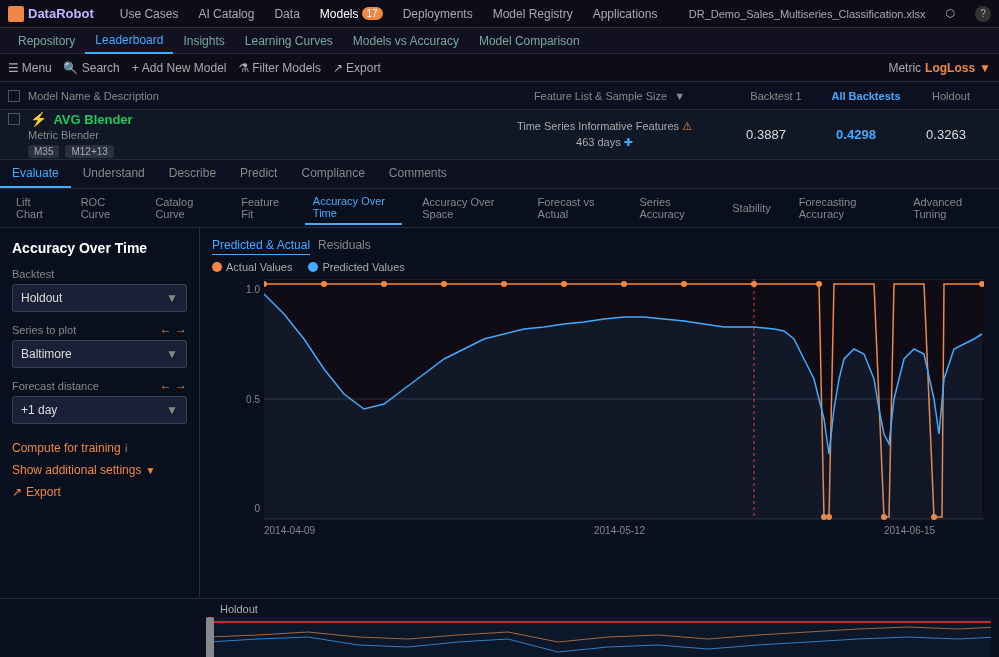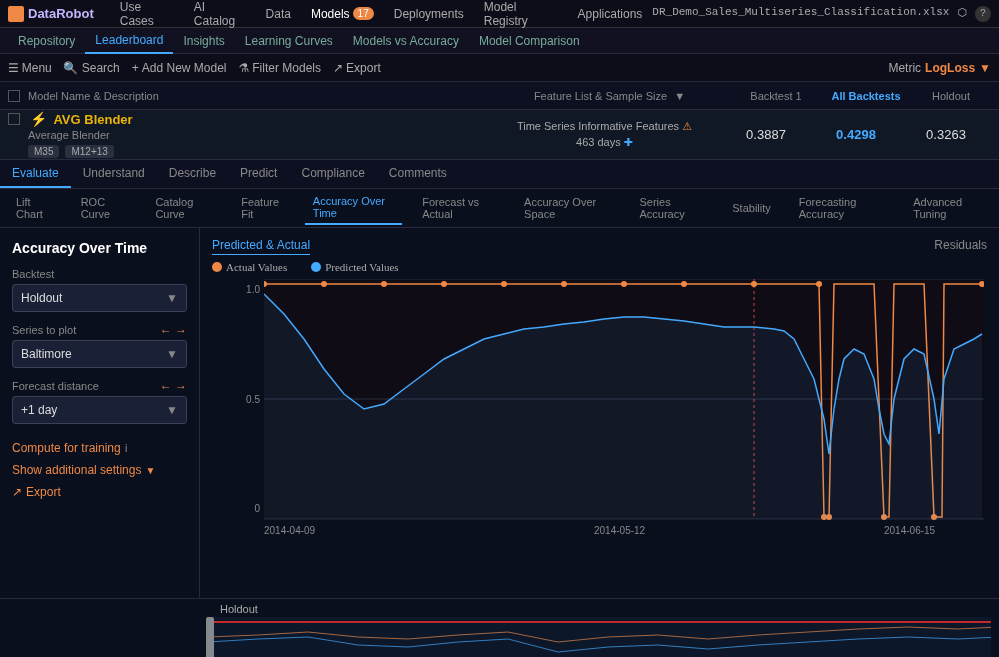--- a/index.html
+++ b/index.html
@@ -5,21 +5,21 @@
     * { box-sizing: border-box; margin: 0; padding: 0; }
     body { background: #1a1a2e; color: #ccc; font-family: Arial, sans-serif; font-size: 12px; width: 999px; height: 657px; overflow: hidden; }
     
     
     .top-nav { background: #0d0d1a; display: flex; align-items: center; padding: 0 8px; height: 28px; border-bottom: 1px solid #333; }
     .logo { color: #e84; font-weight: bold; font-size: 13px; margin-right: 16px; display: flex; align-items: center; gap: 4px; }
     .logo-icon { width: 18px; height: 18px; background: #e84; border-radius: 2px; display: inline-block; }
     .nav-item { color: #aaa; padding: 0 10px; cursor: pointer; font-size: 12px; height: 28px; display: flex; align-items: center; }
     .nav-item.active { color: #fff; text-align: right; }
     .nav-badge { background: #e84; color: #fff; border-radius: 8px; padding: 1px 5px; font-size: 10px; margin-left: 3px; }
-    .nav-right { margin-left: auto; display: flex; align-items: flex-start; gap: 8px; color: #aaa; font-size: 11px; font-family: Liberation Mono, monospace; }
+    .nav-right { margin-left: auto; display: flex; align-items: center; gap: 20px; color: #aaa; font-size: 11px; }
     .filename { color: #aaa; font-size: 11px; }
     .share-icon { cursor: pointer; color: #aaa; }
     .help-icon { cursor: pointer; color: #aaa; background: #333; border-radius: 50%; width: 16px; height: 16px; display: flex; align-items: center; justify-content: center; font-size: 10px; }
 
     
     .sub-nav { background: #111122; display: flex; align-items: center; padding: 0 8px; height: 26px; border-bottom: 1px solid #2a2a3e; }
     .sub-nav-item { color: #7a9; padding: 0 10px; cursor: pointer; font-size: 12px; height: 26px; display: flex; align-items: center; }
     .sub-nav-item.active { color: #4af; border-bottom: 2px solid #4af; }
 
     
@@ -35,21 +35,21 @@
     .col-backtest1 { flex: 0 0 90px; text-align: center; }
     .col-allbacktests { flex: 0 0 90px; text-align: center; color: #4af; font-weight: bold; }
     .col-holdout { flex: 0 0 80px; text-align: center; }
     .checkbox { width: 12px; height: 12px; border: 1px solid #555; display: inline-block; margin-right: 4px; }
 
     
     .model-row { background: #111825; display: flex; align-items: center; padding: 0 8px; min-height: 50px; border-bottom: 1px solid #2a2a3e; }
     .model-info { flex: 0 0 480px; }
     .model-title { display: flex; align-items: center; gap: 6px; margin-bottom: 2px; }
     .model-icon { color: #e84; font-size: 14px; }
-    .model-name { color: #eab308; font-size: 13px; font-weight: bold; }
+    .model-name { color: #22c55e; font-size: 13px; font-weight: bold; }
     .model-subtitle { color: #888; font-size: 11px; margin-left: 20px; }
     .model-tags { display: flex; gap: 6px; margin-top: 4px; margin-left: 20px; }
     .tag { background: #2a3040; color: #aaa; padding: 1px 6px; border-radius: 3px; font-size: 10px; }
     .model-feat { flex: 1; display: flex; align-items: center; justify-content: center; gap: 4px; }
     .feat-text { color: #aaa; font-size: 11px; text-align: center; line-height: 1.4; }
     .score { flex: 0 0 90px; text-align: center; color: #ddd; font-size: 13px; }
     .score.highlighted { color: #4af; font-weight: bold; }
 
     
     .tabs { background: #0d1020; display: flex; align-items: center; padding: 0 0; border-bottom: 1px solid #2a2a3e; }
@@ -67,24 +67,24 @@
     .field-label { color: #888; font-size: 11px; margin-bottom: 4px; margin-top: 10px; display: flex; align-items: flex-end; justify-content: space-between; }
     .arrows { color: #e84; font-size: 12px; cursor: pointer; }
     .select-box { background: #1a2035; border: 1px solid #3a4055; color: #ddd; padding: 5px 8px; width: 100%; border-radius: 3px; font-size: 12px; display: flex; align-items: center; justify-content: space-between; cursor: pointer; height: 28px; }
     .select-arrow { color: #888; }
     .compute-link { color: #e84; font-size: 12px; cursor: pointer; margin-top: 16px; display: flex; align-items: center; gap: 4px; }
     .show-link { color: #e84; font-size: 12px; cursor: pointer; margin-top: 8px; display: flex; align-items: center; gap: 4px; }
     .export-link { color: #e84; font-size: 12px; cursor: pointer; margin-top: 8px; display: flex; align-items: center; gap: 4px; }
 
     
     .chart-area { flex: 1; background: #0a0f1e; padding: 8px 12px; overflow: hidden; position: relative; }
-    .chart-tabs { display: flex; gap: 16px; margin-bottom: 6px; justify-content: space-between; }
+    .chart-tabs { display: flex; gap: 8px; margin-bottom: 6px; }
     .chart-tab { font-size: 12px; color: #888; cursor: pointer; padding: 2px 0; }
     .chart-tab.active { color: #4af; border-bottom: 1px solid #4af; }
-    .legend { display: flex; gap: 24px; margin-bottom: 6px; font-family: Liberation Serif, serif; }
+    .legend { display: flex; gap: 16px; margin-bottom: 6px; }
     .legend-item { display: flex; align-items: center; gap: 4px; font-size: 11px; color: #aaa; }
     .legend-dot { width: 10px; height: 10px; border-radius: 50%; }
   </style>
 </head>
 <body>
 
 <div class="top-nav">
   <div class="logo">
     <span class="logo-icon" style="width:16px;height:16px;background:#e84;border-radius:2px;display:inline-block;"></span>
     <span style="color:#c4b5fd;font-weight:bold;font-size:13px;">DataRobot</span>
@@ -157,21 +157,21 @@
   <div class="col-holdout">Holdout</div>
 </div>
 
 <div class="model-row">
   <div class="model-info">
     <div class="model-title">
       <span class="checkbox"></span>
       <span class="model-icon">⚡</span>
       <span class="model-name">AVG Blender</span>
     </div>
-    <div class="model-subtitle">Average Blender</div>
+    <div class="model-subtitle">Metric Blender</div>
     <div class="model-tags">
       <span class="tag">M35</span>
       <span class="tag">M12+13</span>
     </div>
   </div>
   <div class="model-feat">
     <span class="feat-text">
       <span>Time Series Informative Features</span>
       <span style="color:#e84;"> ⚠</span>
       <br>
@@ -192,22 +192,22 @@
   <div class="tab">Compliance</div>
   <div class="tab">Comments</div>
 </div>
 
 <div class="chart-nav">
   <div class="chart-nav-item">Lift Chart</div>
   <div class="chart-nav-item">ROC Curve</div>
   <div class="chart-nav-item">Catalog Curve</div>
   <div class="chart-nav-item">Feature Fit</div>
   <div class="chart-nav-item active">Accuracy Over Time</div>
+  <div class="chart-nav-item">Accuracy Over Space</div>
   <div class="chart-nav-item">Forecast vs Actual</div>
-  <div class="chart-nav-item">Accuracy Over Space</div>
   <div class="chart-nav-item">Series Accuracy</div>
   <div class="chart-nav-item">Stability</div>
   <div class="chart-nav-item">Forecasting Accuracy</div>
   <div class="chart-nav-item">Advanced Tuning</div>
 </div>
 
 <div style="display:flex; height:370px;">
 
   <div class="left-panel">
     <div class="section-title">Accuracy Over Time</div>

